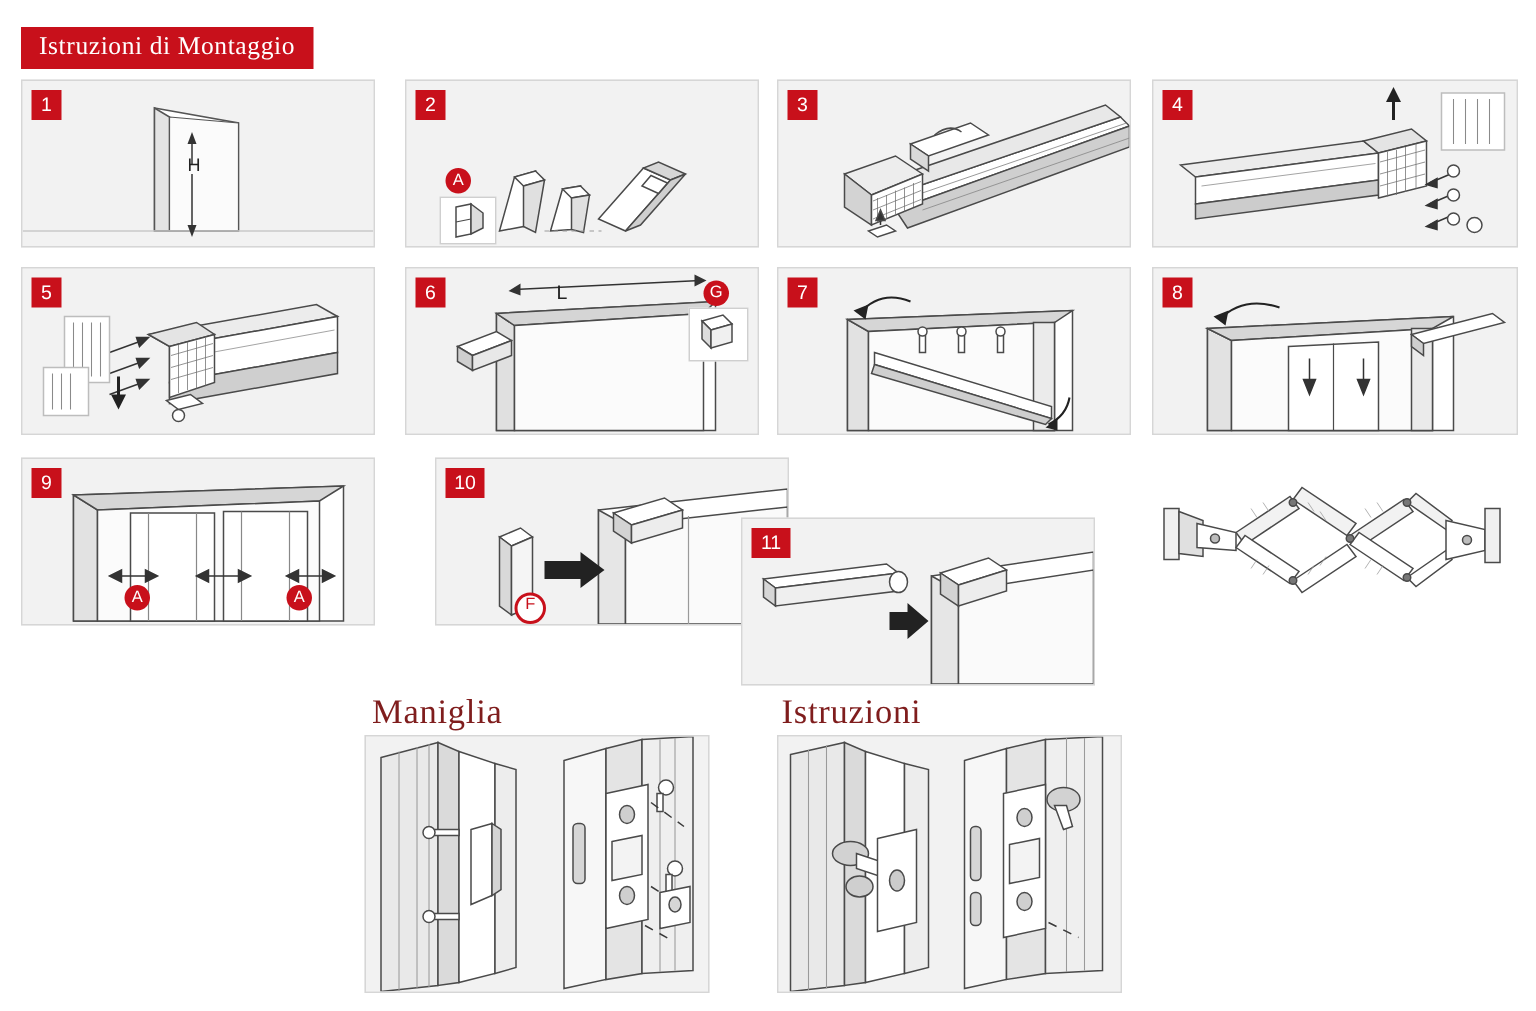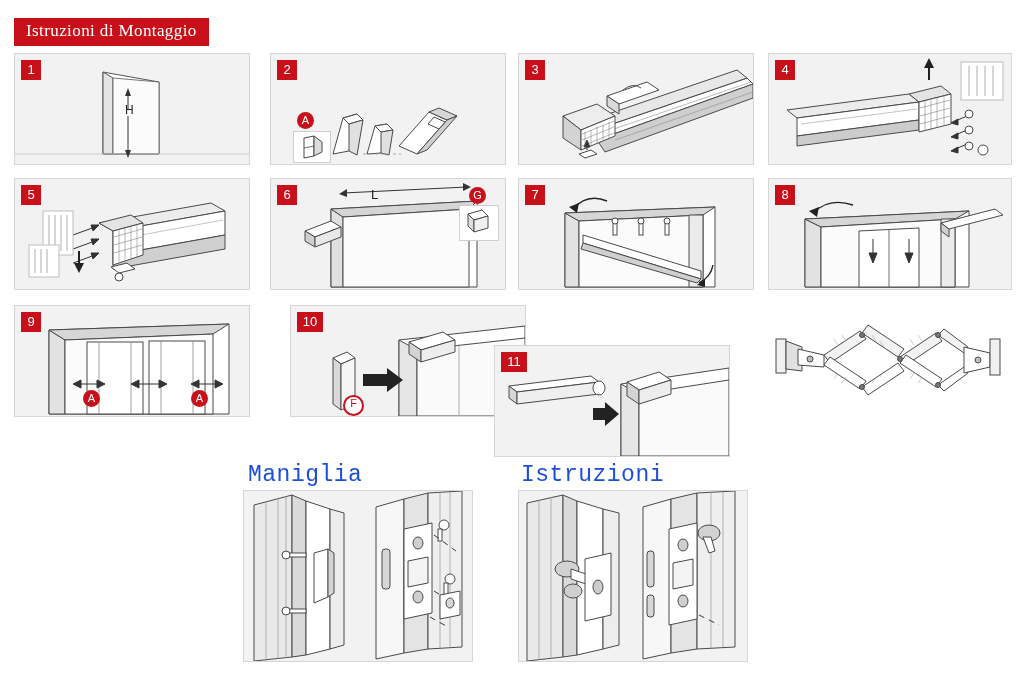--- a/index.html
+++ b/index.html
@@ -95,22 +95,22 @@
     position: absolute;
     font-family: "Liberation Sans", sans-serif;
     font-size: 12px;
     color: #222;
     z-index: 5;
   }
 
   
   .section-title {
     position: absolute;
-    color: #1d4ed8;
-    font-family: Liberation Mono, monospace;
+    color: #7f1d1d;
+    font-family: Liberation Serif, serif;
     font-size: 23px;
     letter-spacing: 0.5px;
   }
 
   svg { display: block; }
   .panel svg, .plain svg { position: absolute; left: 0; top: 0; }
 </style>
 </head>
 <body>
 

